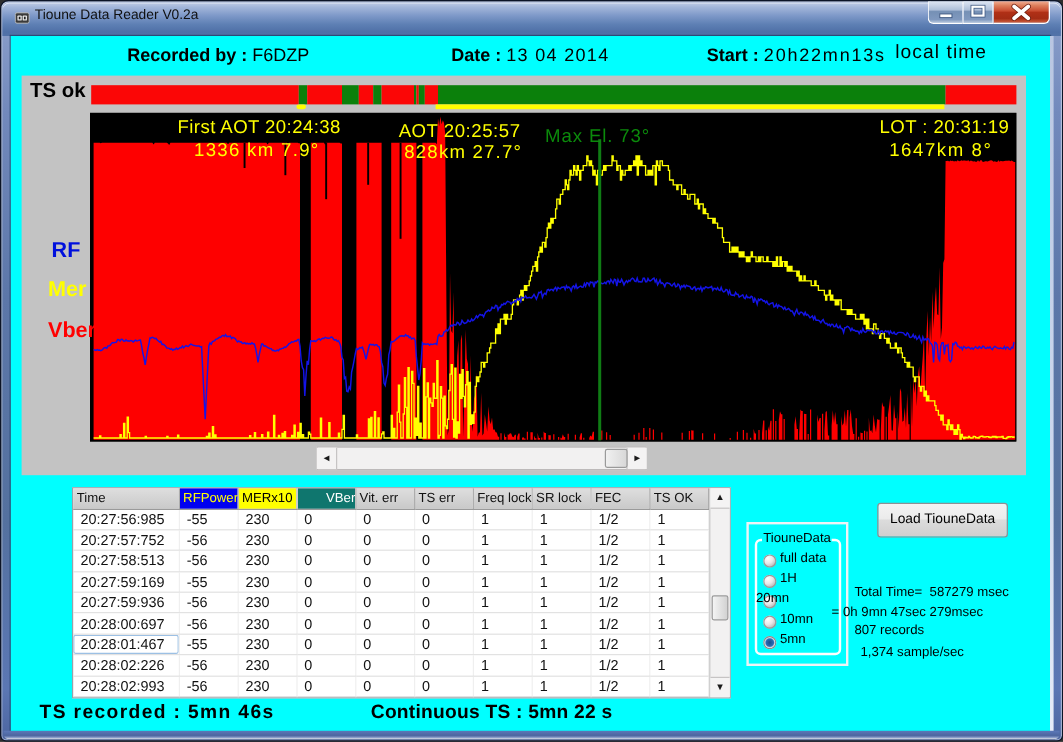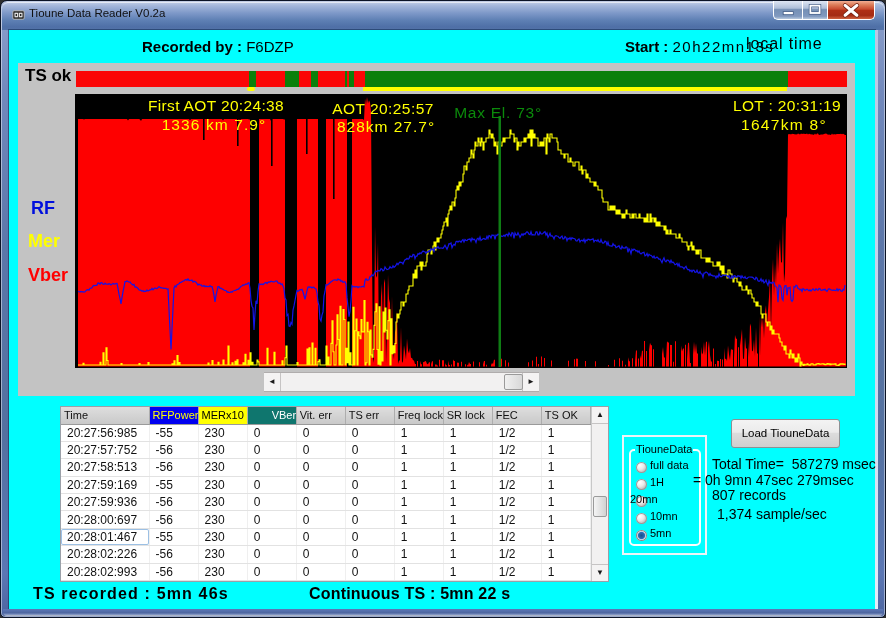--- a/index.html
+++ b/index.html
@@ -17,30 +17,30 @@
 
 #icon { position:absolute; left:11px; top:7px; width:13px; height:14px; }
 #title { position:absolute; left:28px; top:6px; font-size:11.5px; color:#101010; }
 .capbtn { position:absolute; top:0; height:19px; border:1px solid #fff; border-top:none; }
 #btnmin { left:772px; width:29px; border-radius:0 0 0 5px; background:linear-gradient(180deg,#dfe7f4 0%,#aebfd9 40%,#7590b5 48%,#8099bf 85%,#b9cade 100%); border-right:none;}
 #btnmax { left:801px; width:26px; background:linear-gradient(180deg,#dfe7f4 0%,#aebfd9 40%,#7590b5 48%,#8099bf 85%,#b9cade 100%); }
 #btncls { left:827px; width:47px; border-radius:0 0 5px 0; border-left:none; background:linear-gradient(180deg,#f2ae94 0%,#dd7f5c 20%,#c94c30 45%,#b03016 52%,#a42c14 80%,#cf6240 100%); }
 .glyph { position:absolute; left:0; right:0; top:0; bottom:0; }
 
 .hdr { position:absolute; top:36.5px; font-size:15px; color:#000; white-space:nowrap; }
-.hdr b { letter-spacing:0px;margin-left:36px; }
+.hdr b { letter-spacing:0px; }
 
 #panel { position:absolute; left:17px; top:62px; width:837px; height:333px; background:#c3c3c3; }
 #tsok { position:absolute; left:24px; top:65px; font-size:17px; font-weight:bold; color:#000; }
 #tsbar { position:absolute; left:74px; top:70px; width:772px; height:16px; }
 .seg { position:absolute; top:0; height:16px; }
 #ydot { position:absolute; left:246px; top:86px; width:8px; height:4px; background:#ffff00; border-radius:2px; }
 #ystrip { position:absolute; left:362px; top:86px; width:424px; height:4px; background:#ffff00; }
 #chart { position:absolute; left:74px; top:93px; width:772px; height:274px; background:#000; }
-.trlabel { position:absolute; font-size:18px; font-weight:bold; }
+.trlabel { position:absolute; font-size:18px; font-weight:bold;margin-left:12px; }
 
 #hscroll { position:absolute; left:263px; top:371px; width:275px; height:20px; background:#f2f1f1; border:1px solid #b0adad; }
 .sbtn { position:absolute; top:0; width:17px; height:18px; background:#f4f3f3; color:#1a1a1a; font-size:8px; text-align:center; line-height:18px; }
 #hthumb { position:absolute; left:239px; top:1px; width:19px; height:16px; background:linear-gradient(90deg,#f0f0f0,#d8d8d8); border:1px solid #9a9a9a; border-radius:2px; }
 
 #grid { position:absolute; left:59px; top:405px; width:549px; height:176px; background:#fff; border:1px solid #9aa0a8; }
 #gtable { border-collapse:collapse; table-layout:fixed; width:530px; font-size:12px; color:#111; }
 #gtable th { font-size:11px; height:17px; background:linear-gradient(180deg,#dedede,#c9c9c9); font-weight:normal; text-align:left; padding:0 0 0 3px; border-right:1px solid #adadad; border-bottom:1px solid #9a9a9a; overflow:hidden; white-space:nowrap; }
 #gtable td { height:17.4px; padding:0 0 0 6px; border-bottom:1px solid #e2e2e2; border-right:1px solid #efefef; overflow:hidden; white-space:nowrap; }
 #vscroll { position:absolute; right:0px; top:0px; width:17px; height:174px; background:#f2f1f1; border-left:1px solid #c8c8c8; }
@@ -50,21 +50,21 @@
 .botlbl { position:absolute; top:583.5px; font-size:16px; font-weight:600; color:#000; }
 
 #twouter { position:absolute; left:621px; top:434px; width:85px; height:120px; border:2px solid #eef3f6; }
 #twbox { position:absolute; left:628px; top:448px; width:72px; height:97px; border:2px solid #fdfdfd; border-radius:5px; }
 #twlegend { position:absolute; left:634px; top:442px; background:#00ffff; font-size:11px; color:#000; padding:0 1px; }
 .radio { position:absolute; width:11px; height:11px; border-radius:50%; background:radial-gradient(circle at 35% 30%,#ffffff 0%,#e8e8e8 40%,#b5b5b5 75%,#8f8f8f 100%); box-shadow:inset 0 0 0 1px #9a9a9a; }
 .radio.sel { background:radial-gradient(circle at 50% 50%,#174d8a 0%,#2a6cb5 40%,#e8f0f8 55%,#cfcfcf 100%); box-shadow:inset 0 0 0 1px #8a8a8a; }
 .rlbl { position:absolute; font-size:11px; color:#000; }
 .button { position:absolute; border:1px solid #8e9094; border-radius:3px; text-align:center; color:#000;
   background:linear-gradient(180deg,#f3f3f3 0%,#ebebeb 45%,#dcdcdc 50%,#cfcfcf 100%); }
-.rtxt { position:absolute; font-size:14px; color:#000; white-space:nowrap; }
+.rtxt { position:absolute; font-size:11px; color:#000; white-space:nowrap;margin-top:32px; }
 </style>
 </head>
 <body>
 <div id="win">
   <div id="titlebar"></div>
   <svg id="icon" viewBox="0 0 18 16">
       <rect x="1" y="2" width="16" height="12" rx="2" fill="#3a3a3a" stroke="#c8c8c8" stroke-width="1"></rect>
       <rect x="3.5" y="5" width="5" height="6" rx="1" fill="#e8e8e8"></rect>
       <rect x="9.5" y="5" width="5" height="6" rx="1" fill="#e8e8e8"></rect>
       <rect x="5" y="6.5" width="2" height="3" fill="#222"></rect>
@@ -92,20 +92,21 @@
           <path d="M17.5 4.5 L29.5 14.5"></path>
           <path d="M29.5 4.5 L17.5 14.5"></path>
         </g>
       </svg>
     </div>
   <div id="client"></div>
   <div style="position:absolute;left:874px;top:29px;width:3px;height:580px;background:linear-gradient(180deg,#b9c6e2,#cdd8ee 60%,#e6ecf8 100%)"></div>
   <div id="frame-bottom"></div>
 
   <div class="hdr" style="left:105px"><b>Recorded by :</b>&nbsp;F6DZP</div>
+  <div class="hdr" style="left:375px"><b>Date :</b>&nbsp;<span style="letter-spacing:1.1px">13 04 2014</span></div>
   <div class="hdr" style="left:588px"><b>Start :</b>&nbsp;<span style="letter-spacing:1.5px">20h22mn13s</span></div>
   <div class="hdr" style="left:745px; top:34px; font-size:16px; letter-spacing:0.9px">local time</div>
 
   <div id="panel"></div>
   <div id="tsok">TS ok</div>
   <div id="tsbar">
       <div class="seg" style="left:1px;width:173px;background:#fb0606"></div>
       <div class="seg" style="left:174px;width:7px;background:#0b800b"></div>
       <div class="seg" style="left:181px;width:29px;background:#fb0606"></div>
       <div class="seg" style="left:210px;width:14px;background:#0b800b"></div>

